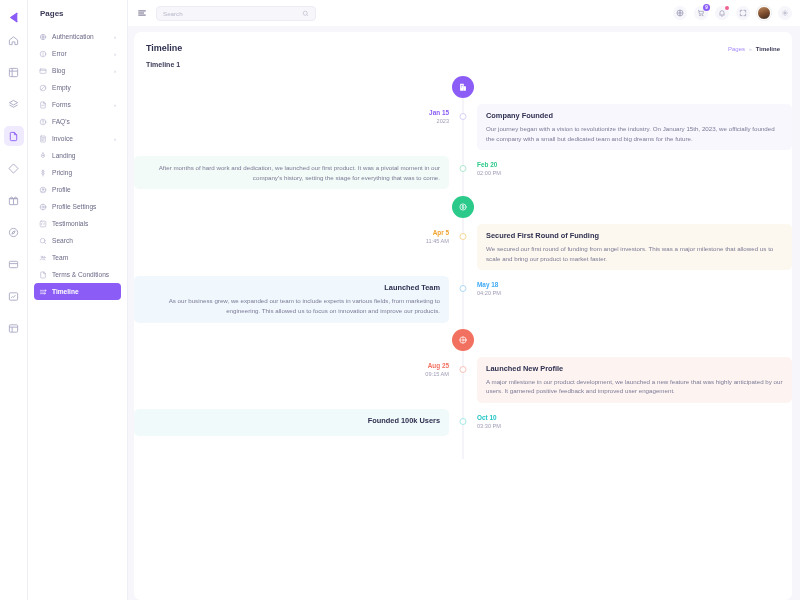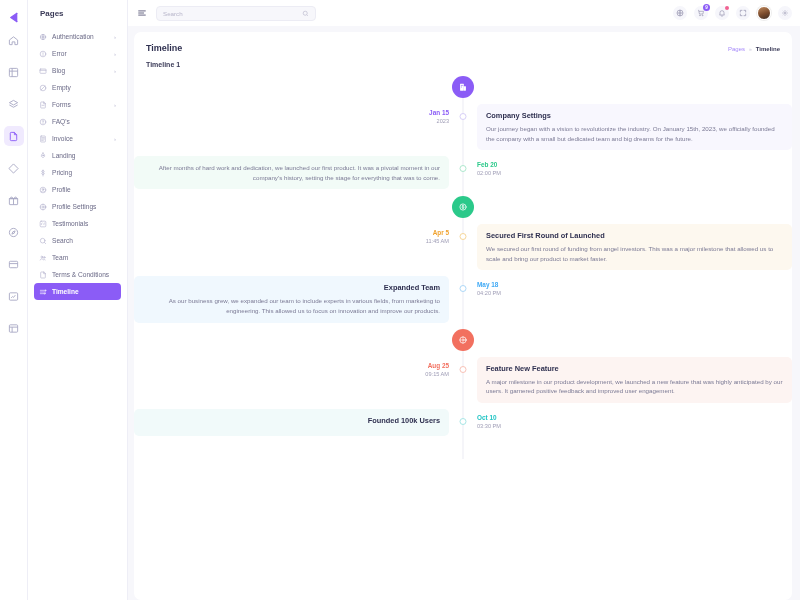--- a/index.html
+++ b/index.html
@@ -449,21 +449,21 @@
             <div class="tl-row">
               <div class="tl-col left">
                 <div class="tl-date r">
                   <div class="tl-d1" style="color: rgb(139, 92, 246);">Jan 15</div>
                   <div class="tl-d2">2023</div>
                 </div>
               </div>
               <div class="node" style="border-color: rgb(216, 208, 248);"></div>
               <div class="tl-col right">
                 <div class="tl-card" style="background: rgb(248, 247, 254);">
-                  <div class="tl-head">Company Settings</div>
+                  <div class="tl-head">Company Founded</div>
                   <div class="tl-body">Our journey began with a vision to revolutionize the industry. On January 15th, 2023, we officially founded the company with a small but dedicated team and big dreams for the future.</div>
                 </div>
               </div>
             </div>
             <div class="tl-row">
               <div class="tl-col left">
                 <div class="tl-card right-align" style="background: rgb(242, 251, 247);">
                   <div class="tl-body">After months of hard work and dedication, we launched our first product. It was a pivotal moment in our company's history, setting the stage for everything that was to come.</div>
                 </div>
               </div>
@@ -484,29 +484,29 @@
             <div class="tl-row">
               <div class="tl-col left">
                 <div class="tl-date r">
                   <div class="tl-d1" style="color: rgb(240, 162, 46);">Apr 5</div>
                   <div class="tl-d2">11:45 AM</div>
                 </div>
               </div>
               <div class="node" style="border-color: rgb(246, 215, 155);"></div>
               <div class="tl-col right">
                 <div class="tl-card" style="background: rgb(253, 248, 239);">
-                  <div class="tl-head">Secured First Round of Launched</div>
+                  <div class="tl-head">Secured First Round of Funding</div>
                   <div class="tl-body">We secured our first round of funding from angel investors. This was a major milestone that allowed us to scale and bring our product to market faster.</div>
                 </div>
               </div>
             </div>
             <div class="tl-row">
               <div class="tl-col left">
                 <div class="tl-card right-align" style="background: rgb(240, 248, 254);">
-                  <div class="tl-head">Expanded Team</div>
+                  <div class="tl-head">Launched Team</div>
                   <div class="tl-body">As our business grew, we expanded our team to include experts in various fields, from marketing to engineering. This allowed us to focus on innovation and improve our products.</div>
                 </div>
               </div>
               <div class="node" style="border-color: rgb(174, 216, 247);"></div>
               <div class="tl-col right">
                 <div class="tl-date l">
                   <div class="tl-d1" style="color: rgb(63, 169, 245);">May 18</div>
                   <div class="tl-d2">04:20 PM</div>
                 </div>
               </div>
@@ -521,21 +521,21 @@
             <div class="tl-row">
               <div class="tl-col left">
                 <div class="tl-date r">
                   <div class="tl-d1" style="color: rgb(242, 112, 95);">Aug 25</div>
                   <div class="tl-d2">09:15 AM</div>
                 </div>
               </div>
               <div class="node" style="border-color: rgb(248, 194, 184);"></div>
               <div class="tl-col right">
                 <div class="tl-card" style="background: rgb(253, 244, 242);">
-                  <div class="tl-head">Feature New Feature</div>
+                  <div class="tl-head">Launched New Profile</div>
                   <div class="tl-body">A major milestone in our product development, we launched a new feature that was highly anticipated by our users. It garnered positive feedback and improved user engagement.</div>
                 </div>
               </div>
             </div>
             <div class="tl-row">
               <div class="tl-col left">
                 <div class="tl-card right-align" style="background: rgb(241, 250, 250);">
                   <div class="tl-head">Founded 100k Users</div>
                 </div>
               </div>

